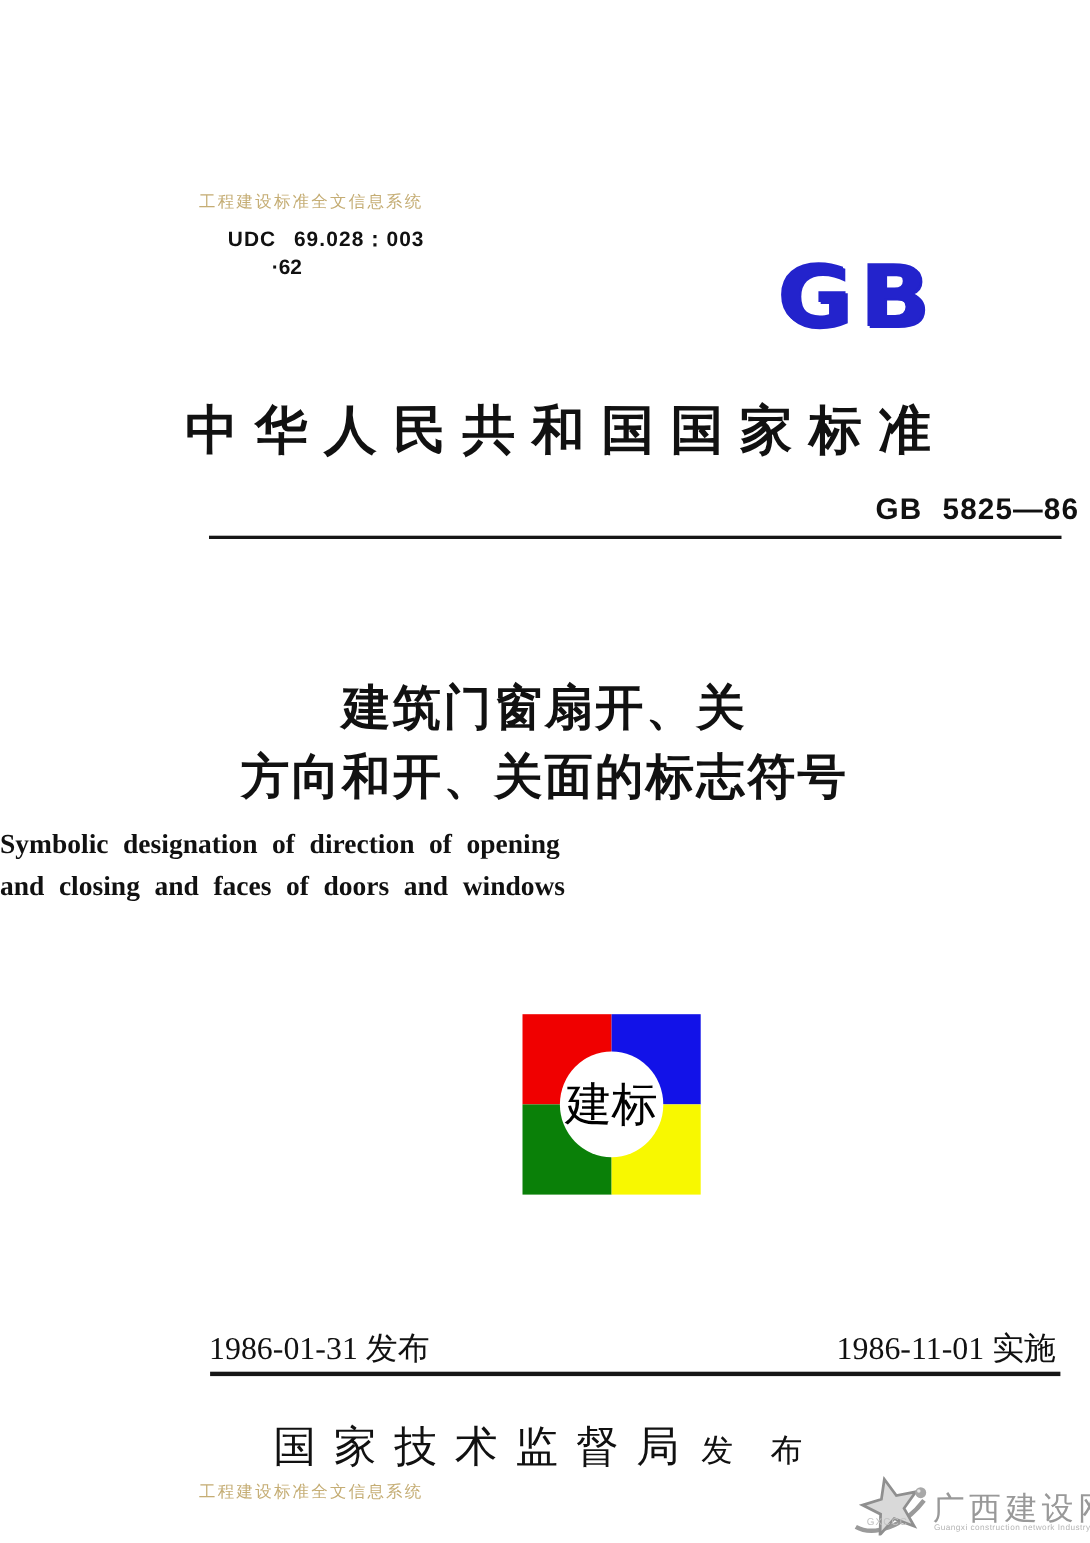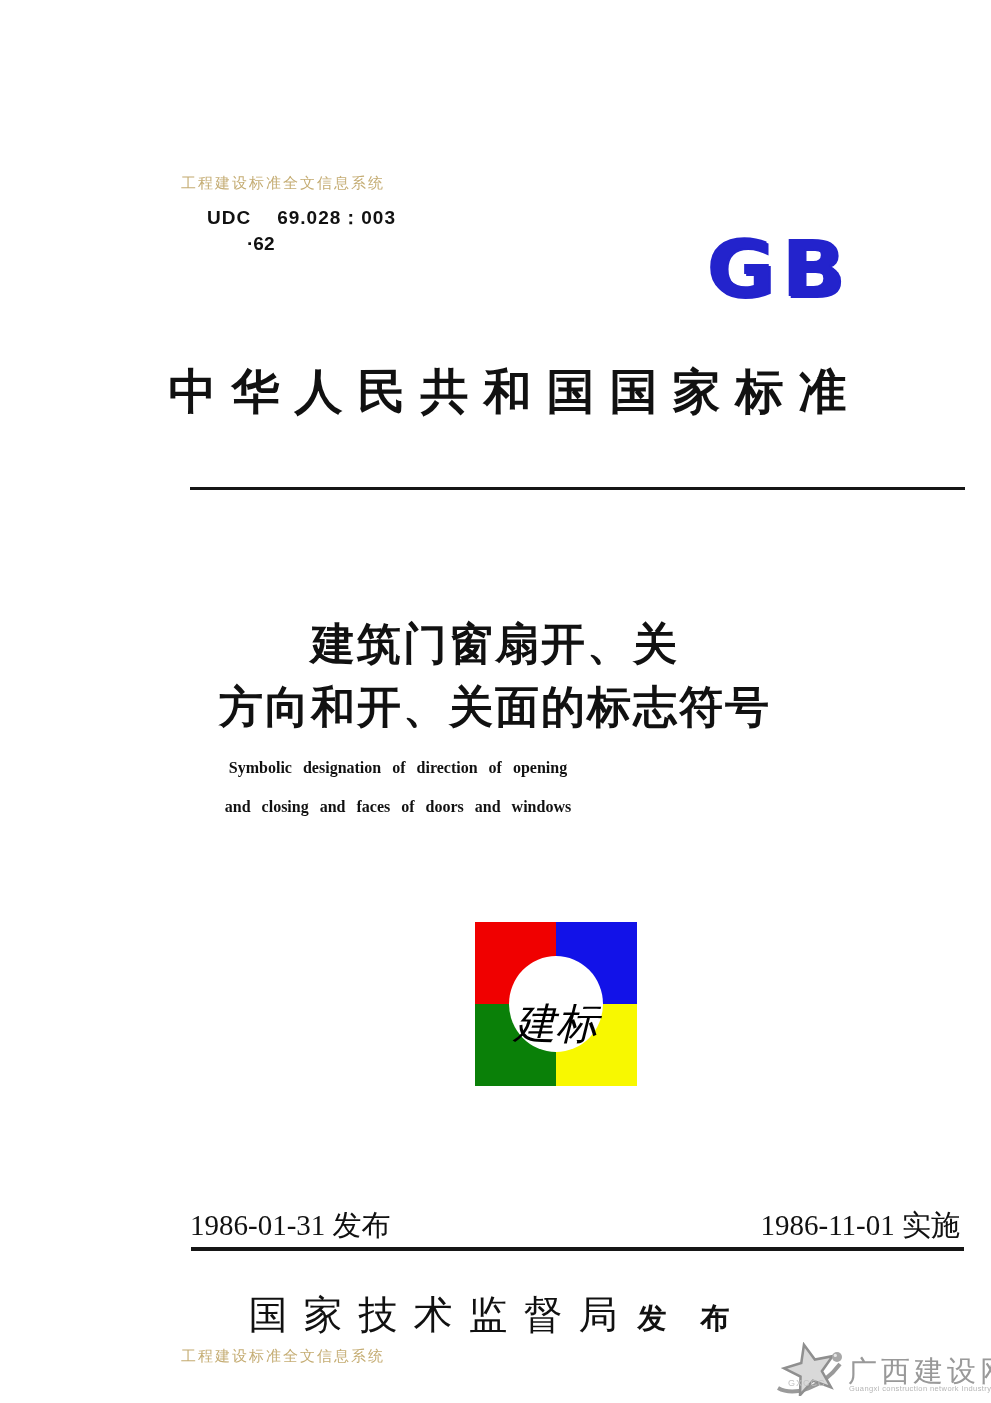--- a/index.html
+++ b/index.html
@@ -17,21 +17,21 @@
   .watermark{
     color:#c5ad74;
     font-size:15px;
     letter-spacing:2px;
     font-family:"Liberation Sans","DejaVu Sans",sans-serif;
   }
   .wm-top{left:181px;top:174px;}
   .wm-bottom{left:181px;top:1347px;}
 
   .udc-line1{left:207px;top:205px;font-size:19px;font-weight:bold;letter-spacing:1px;}
-  .udc-line1 .udc-val{margin-left:26px;}
+  .udc-line1 .udc-val{margin-left:16px;}
   .udc-line2{left:247px;top:233px;font-size:19px;font-weight:bold;text-align:right;}
 
   .gb-mark{
     left:706px;top:230px;
     font-family:"DejaVu Sans","Liberation Sans",sans-serif;
     font-size:84px;line-height:84px;
     font-weight:900;
     color:#2323cc;
     letter-spacing:6px;
     transform:scaleY(0.93);
@@ -65,37 +65,37 @@
   .cn-title{
     left:0;width:990px;top:612px;
     text-align:center;
     font-size:44px;line-height:63px;
     font-weight:bold;
     letter-spacing:2px;
   }
 
   .en-title{
     left:0;width:796px;top:748px;
-    text-align:center;
+    text-align:left;
     font-family:"Liberation Serif","DejaVu Serif",serif;
-    font-size:16px;line-height:39px;
+    font-size:25px;line-height:39px;
     font-weight:bold;
     word-spacing:7px;
   }
 
   .emblem{left:475px;top:922px;width:162px;height:164px;}
   .emblem .quad{position:absolute;width:81px;height:82px;}
   .emblem .q-red{left:0;top:0;background:#f00000;}
   .emblem .q-blue{left:81px;top:0;background:#1212e8;}
   .emblem .q-green{left:0;top:82px;background:#0a8008;}
   .emblem .q-yellow{left:81px;top:82px;background:#f8f800;}
   .emblem .circle{
     position:absolute;left:34px;top:34px;width:94px;height:96px;
     background:#ffffff;border-radius:50%;
-    display:flex;align-items:flex-end;justify-content:center;font-style:italic;
+    display:flex;align-items:center;justify-content:center;
   }
   .emblem .circle span{
     font-size:42px;color:#000;font-weight:normal;letter-spacing:0;
   }
 
   .date-row{
     left:190px;top:1206px;width:770px;
     display:flex;justify-content:space-between;
     font-family:"Liberation Serif","DejaVu Serif",serif;
     font-size:29px;
@@ -103,21 +103,21 @@
   }
 
   .issuer-row{
     left:0;width:991px;top:1288px;
     text-align:center;white-space:nowrap;
   }
   .issuer-name{
     font-size:39px;letter-spacing:16px;text-indent:16px;font-weight:normal;text-align:right;
   }
   .issuer-action{
-    font-size:29px;letter-spacing:13px;margin-left:4px;font-weight:bold;
+    font-size:29px;letter-spacing:13px;margin-left:4px;font-weight:normal;
   }
 
   .gx-logo{left:772px;top:1336px;width:215px;height:62px;}
   .gx-star{position:absolute;left:2px;top:6px;}
   .gx-badge{
     position:absolute;left:16px;top:42px;
     font-size:9px;color:#c2c2c2;letter-spacing:1px;
   }
   .gx-name{
     position:absolute;left:76px;top:16px;
@@ -137,20 +137,21 @@
 
   <div class="abs udc-line1">
     <span>UDC</span><span class="udc-val">69.028：003</span>
   </div>
   <div class="abs udc-line2">·62</div>
 
   <div class="abs gb-mark">GB</div>
 
   <div class="abs national-title">中华人民共和国国家标准</div>
 
+  <div class="abs std-number">GB 5825—86</div>
 
   <div class="abs rule rule-top"></div>
 
   <div class="abs cn-title">
     <div>建筑门窗扇开、关</div>
     <div>方向和开、关面的标志符号</div>
   </div>
 
   <div class="abs en-title">
     <div>Symbolic designation of direction of opening</div>

